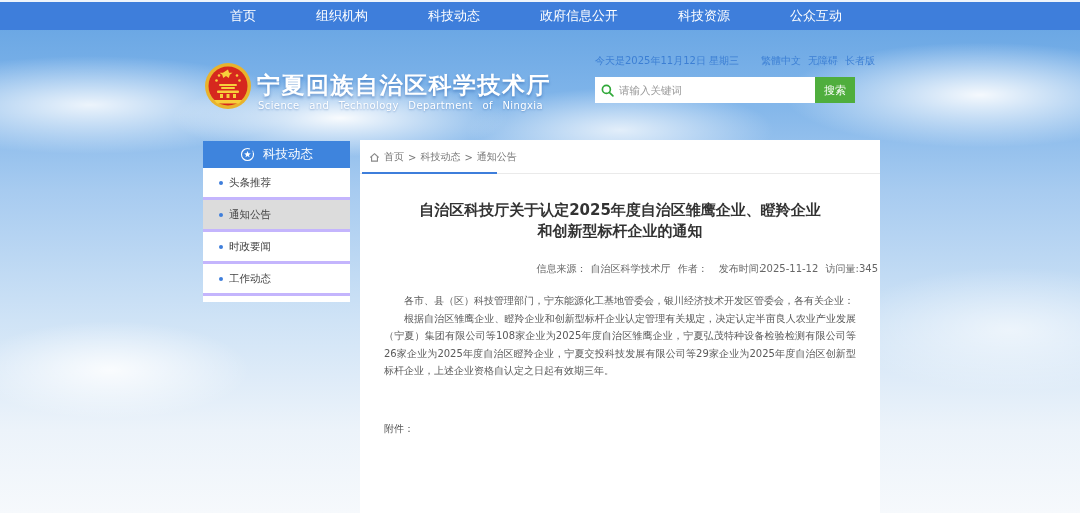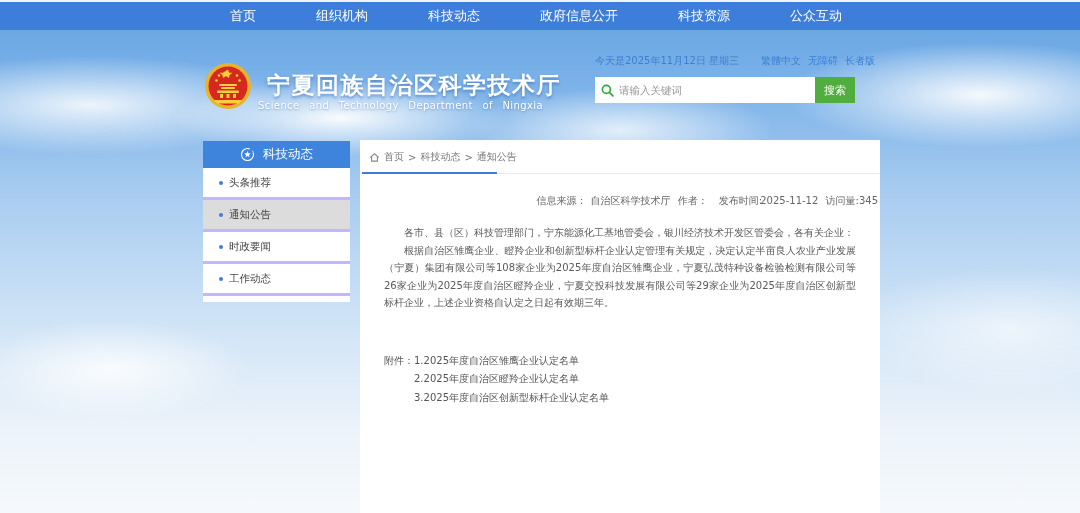--- a/index.html
+++ b/index.html
@@ -20,21 +20,21 @@
       radial-gradient(ellipse 240px 90px at 1010px 330px,rgba(255,255,255,.6),  rgba(255,255,255,0) 70%),
       linear-gradient(180deg,#63a2e2 0px,#7db3e9 90px,#a7cbf0 190px,#cfe3f6 320px,#ecf3fa 430px,#f6f9fc 513px);
   }
   .top-strip{position:absolute;left:0;top:0;width:1080px;height:2px;background:#eef4fb;}
   
   .topnav{position:absolute;left:0;top:2px;width:1080px;height:28px;background:var(--nav-blue);}
   .topnav-inner{position:absolute;left:200px;top:0;width:672px;height:28px;display:flex;justify-content:space-around;align-items:center;}
   .nav-item{color:#fff;font-size:13px;text-decoration:none;cursor:pointer;white-space:nowrap;}
   
   .emblem{position:absolute;left:204px;top:62px;width:48px;height:48px;}
-  .site-title{position:absolute;left:267px;top:70px;font-size:23px;font-weight:bold;color:#fff;letter-spacing:1.5px;text-shadow:0 2px 3px rgba(25,80,160,.45);white-space:nowrap;}
+  .site-title{position:absolute;left:257px;top:70px;font-size:23px;font-weight:bold;color:#fff;letter-spacing:1.5px;text-shadow:0 2px 3px rgba(25,80,160,.45);white-space:nowrap;}
   .site-sub{position:absolute;left:258px;top:100px;font-size:10px;color:#fff;letter-spacing:.4px;word-spacing:6px;text-shadow:0 1px 2px rgba(25,80,160,.4);white-space:nowrap;}
   .date-row{position:absolute;left:595px;top:54px;width:280px;display:flex;align-items:center;font-size:10px;color:var(--link-blue);white-space:nowrap;}
   .quick-links{margin-left:auto;display:flex;gap:7px;}
   .quick-links a{color:var(--link-blue);text-decoration:none;cursor:pointer;}
   .search-row{position:absolute;left:595px;top:77px;width:308px;height:26px;display:flex;}
   .search-box{width:220px;height:26px;background:#fff;display:flex;align-items:center;padding:0 6px;}
   .search-box svg{flex:0 0 auto;margin-right:5px;}
   .search-box input{border:none;outline:none;flex:1;font-size:10.5px;color:#333;font-family:inherit;background:transparent;}
   .search-box input::placeholder{color:#999;}
   .search-btn{width:40px;height:26px;border:none;background:var(--accent-green);color:#fff;font-size:11px;cursor:pointer;font-family:Liberation Sans, sans-serif;}
@@ -153,34 +153,33 @@
     <a>首页</a>
     <span class="sep">&gt;</span>
     <a>科技动态</a>
     <span class="sep">&gt;</span>
     <a>通知公告</a>
   </div>
   <div class="bc-line">
       <span class="bc-blue"></span>
     </div>
 
+  <h1 class="art-title">
+    <div>自治区科技厅关于认定2025年度自治区雏鹰企业、瞪羚企业</div>
+    <div>和创新型标杆企业的通知</div>
+  </h1>
 
   <div class="art-meta">
     <span>信息来源：</span><span>自治区科学技术厅</span>
     <span>作者：</span><span></span>
     <span>发布时间:</span><span style="margin-left:-4px">2025-11-12</span>
     <span>访问量:</span><span style="margin-left:-2px">345</span>
   </div>
 
   <div class="art-body">
     <p>各市、县（区）科技管理部门，宁东能源化工基地管委会，银川经济技术开发区管委会，各有关企业：</p>
     <p>根据自治区雏鹰企业、瞪羚企业和创新型标杆企业认定管理有关规定，决定认定半亩良人农业产业发展（宁夏）集团有限公司等108家企业为2025年度自治区雏鹰企业，宁夏弘茂特种设备检验检测有限公司等26家企业为2025年度自治区瞪羚企业，宁夏交投科技发展有限公司等29家企业为2025年度自治区创新型标杆企业，上述企业资格自认定之日起有效期三年。</p>
   </div>
 
   <div class="attachments">
     <span class="att-label">附件：</span>
-    <div class="att-list">
-      <a>1.2025年度自治区雏鹰企业认定名单</a>
-      <a>2.2025年度自治区瞪羚企业认定名单</a>
-      <a>3.2025年度自治区创新型标杆企业认定名单</a>
-    </div>
   </div>
 </main>
 
 </body></html>

